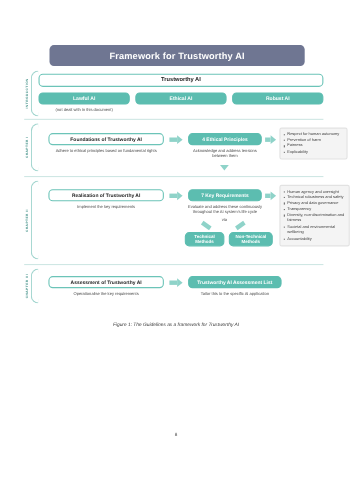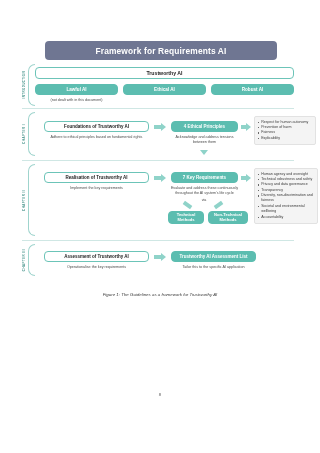--- a/index.html
+++ b/index.html
@@ -94,21 +94,21 @@
     position:absolute;left:0;right:0;top:392px;text-align:center;
     font-size:4.2px;color:#555;
   }
 </style>
 </head>
 <body>
 
 <div class="page">
 
   <div class="title-bar">
-    <span>Framework for Requirements AI</span>
+    <span>Framework for Trustworthy AI</span>
   </div>
 
   <div class="sep" style="top:108px;"></div>
   <div class="sep" style="top:160px;"></div>
   <div class="sep" style="top:240px;"></div>
 
   <div class="rail" style="left:22px;top:65px;height:40px;">
     <div class="rail-label">INTRODUCTION</div>
     <div class="bracket" style="height:40px;"></div>
   </div>

